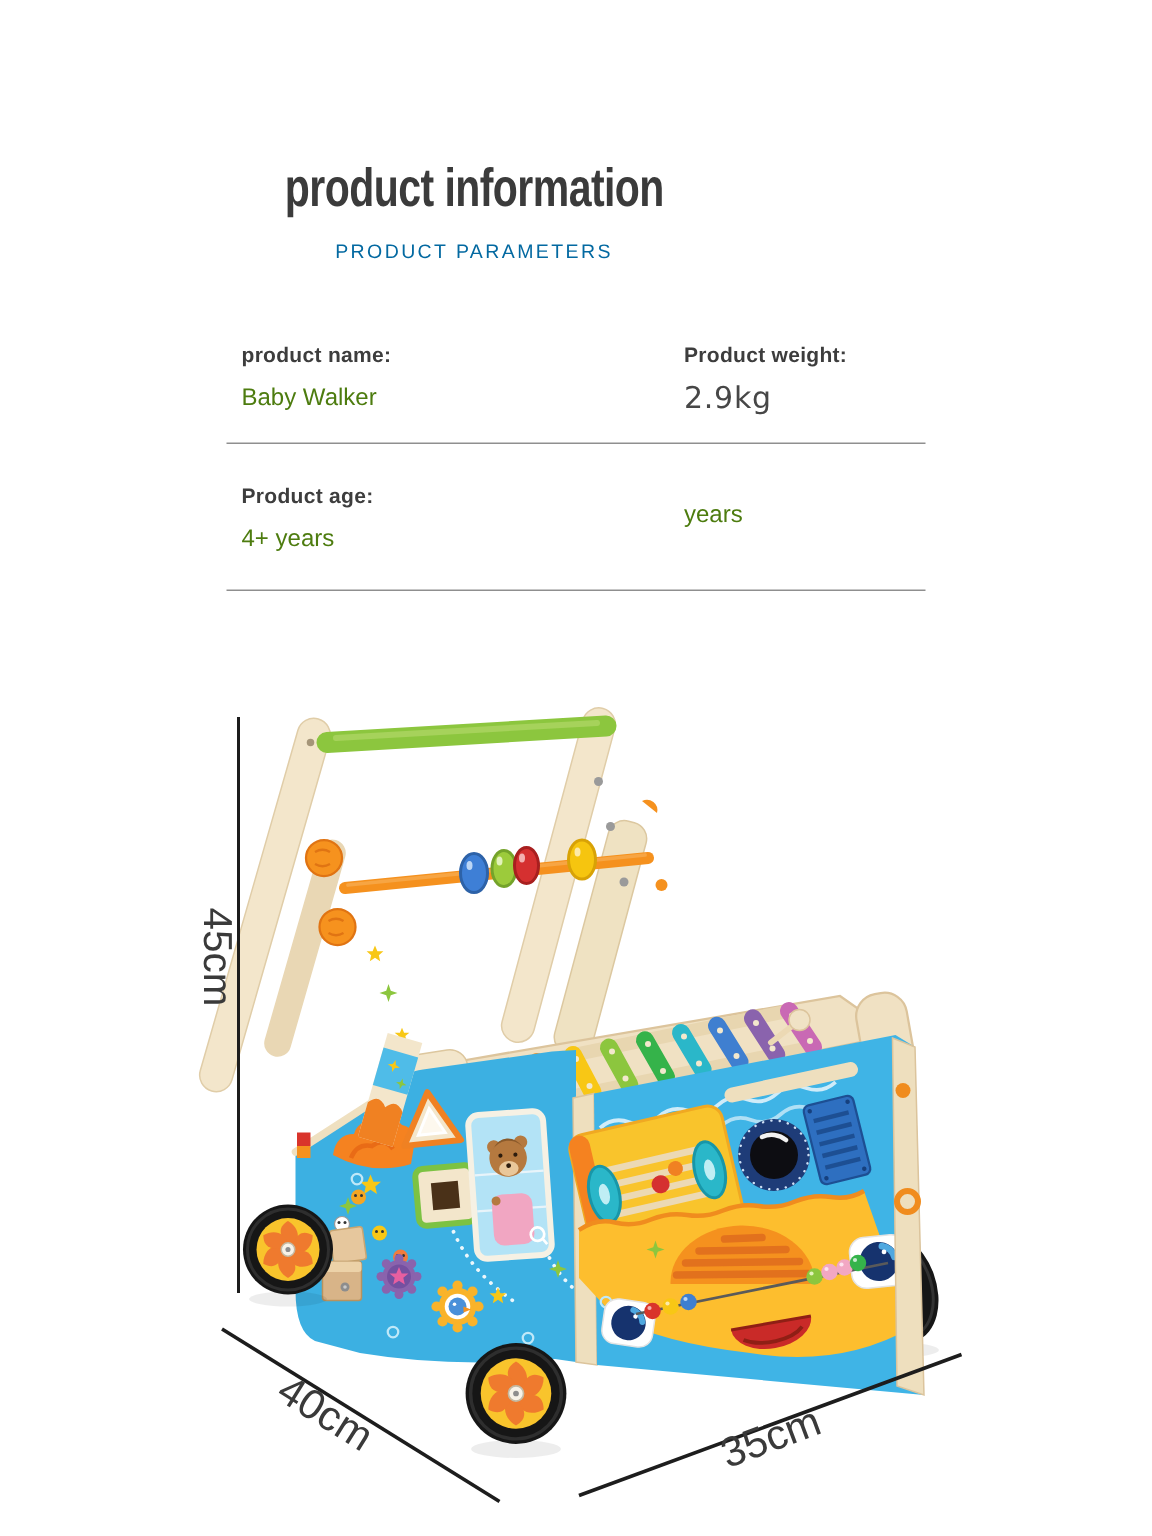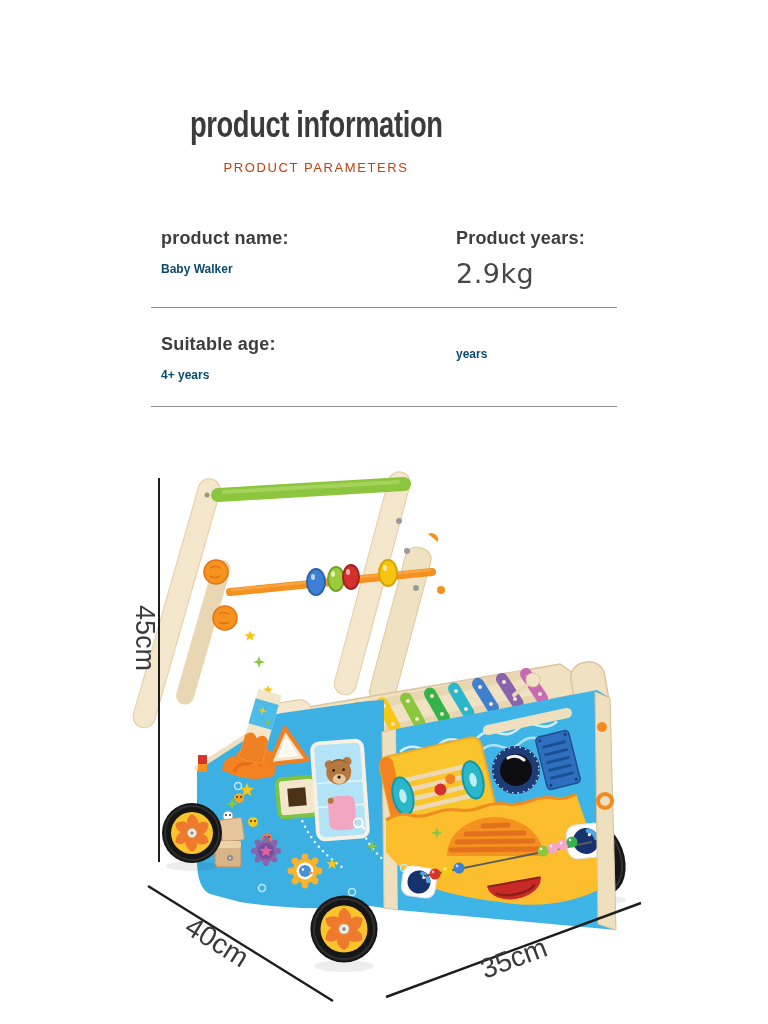--- a/index.html
+++ b/index.html
@@ -2,30 +2,30 @@
 <html><head>
 <meta charset="utf-8">
 <style>
   html,body{margin:0;padding:0;background:#fff;}
   .page{position:relative;width:768px;height:1024px;background:#ffffff;overflow:hidden;
         font-family:"Liberation Sans",sans-serif;color:#3b3b3b;}
   
   .hdr{position:absolute;top:0;left:0;width:632px;text-align:center;}
   .title{margin-top:104px;font-size:36px;font-weight:700;letter-spacing:-0.5px;color:#3b3b3b;
          display:inline-block;transform:scaleX(0.76);}
-  .subtitle{margin-top:14px;font-size:13px;letter-spacing:1.6px;color:#c2410c;font-weight:400;}
+  .subtitle{margin-top:14px;font-size:13px;letter-spacing:1.6px;color:#0369a1;font-weight:400;}
   
   .params{position:absolute;top:220px;left:151px;width:466px;}
   .param-row{display:flex;border-bottom:1px solid #8f8f8f;padding:8px 0 18px 0;}
   .param-row.second{padding-top:26px;padding-bottom:24px;}
   .cell-left{width:305px;padding-left:10px;box-sizing:border-box;}
   .cell-right{flex:1;}
-  .p-label{font-size:18px;font-weight:700;color:#3d3d3d;letter-spacing:0.2px;}
-  .p-value{margin-top:13px;font-size:12px;font-weight:700;color:#0c4a6e;}
-  .p-value.big{margin-top:9px;font-size:27px;font-weight:400;color:#474747;
+  .p-label{font-size:14px;font-weight:700;color:#3d3d3d;letter-spacing:0.2px;}
+  .p-value{margin-top:13px;font-size:16px;font-weight:400;color:#4d7c0f;}
+  .p-value.big{margin-top:9px;font-size:20px;font-weight:400;color:#474747;
                font-family:"DejaVu Sans",sans-serif;letter-spacing:0.5px;}
   
   .figure{position:absolute;left:0;top:0;width:768px;height:1024px;}
   svg text.dim{font-family:"Liberation Sans",sans-serif;fill:#3a3a3a;}
 </style>
 </head>
 <body>
 
 <div class="page">
 
@@ -34,27 +34,27 @@
     <div class="subtitle">PRODUCT PARAMETERS</div>
   </div>
 
   <div class="params">
     <div class="param-row">
       <div class="cell-left">
         <div class="p-label">product name:</div>
         <div class="p-value">Baby Walker</div>
       </div>
       <div class="cell-right">
-        <div class="p-label">Product years:</div>
+        <div class="p-label">Product weight:</div>
         <div class="p-value big">2.9kg</div>
       </div>
     </div>
     <div class="param-row second">
       <div class="cell-left">
-        <div class="p-label">Suitable age:</div>
+        <div class="p-label">Product age:</div>
         <div class="p-value">4+ years</div>
       </div>
       <div class="cell-right">
         <div class="p-value">years</div>
       </div>
     </div>
   </div>
 
   <svg class="figure" viewBox="0 0 768 1024">
     <defs>

